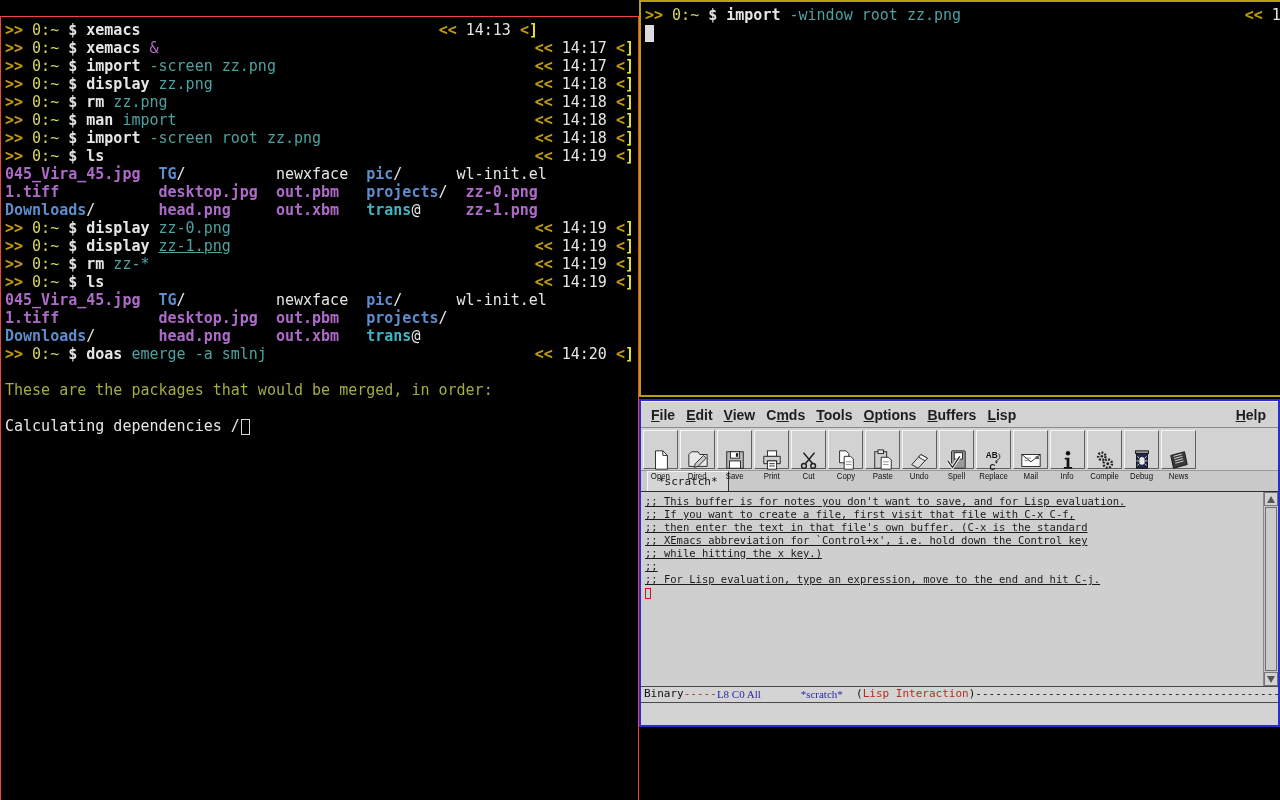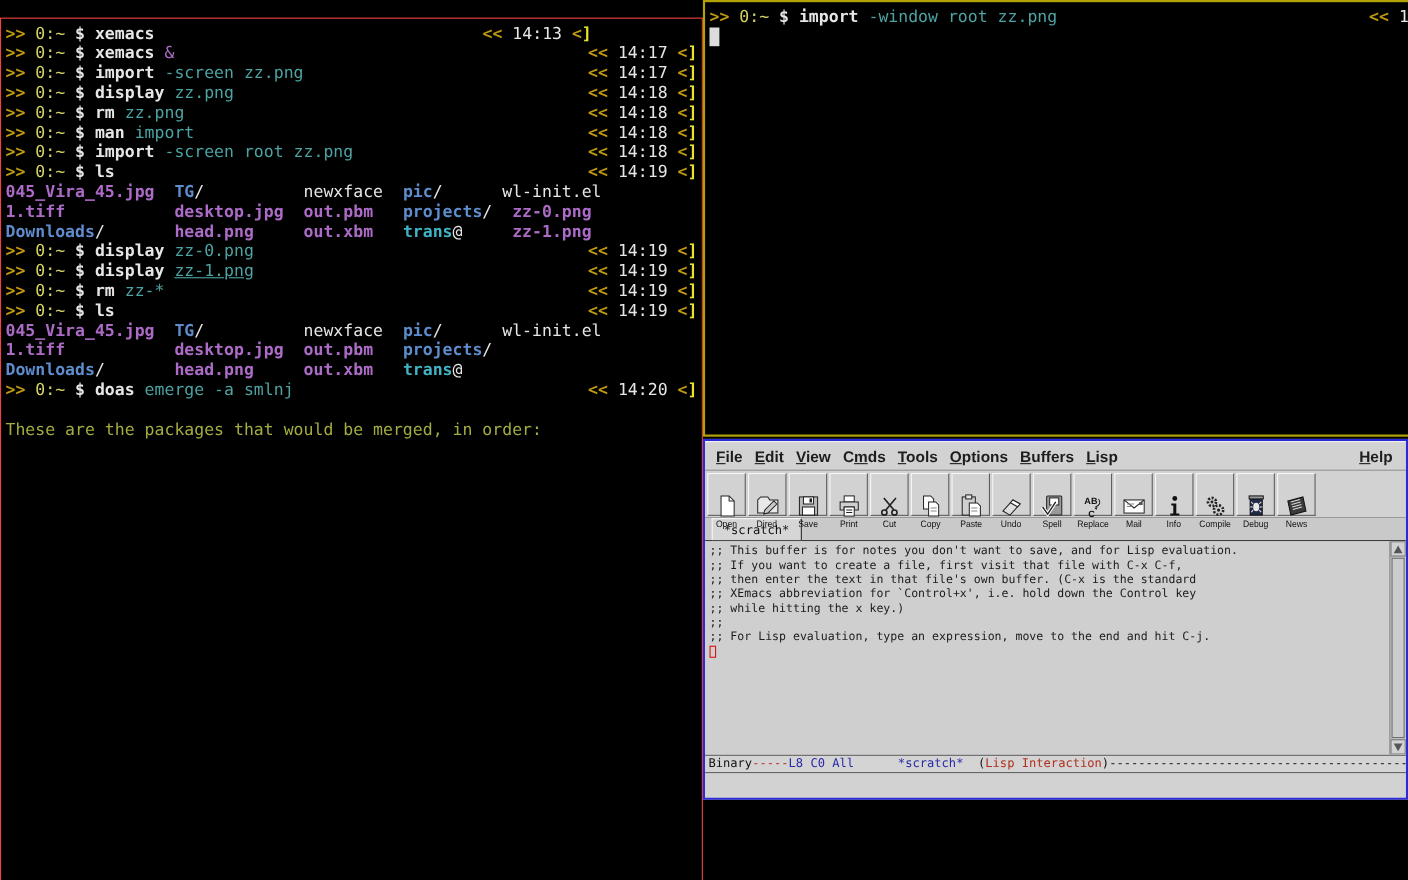--- a/index.html
+++ b/index.html
@@ -56,41 +56,41 @@
               color:#111; white-space:nowrap; transform:scaleX(0.92); }
 
   .tab-row { height:21px; flex:0 0 21px; background:#c9c9c9; border-bottom:1px solid #2e2e2e;
              display:flex; align-items:flex-end; padding-left:6px; }
   .tab { height:20px; background:#d6d6d6; border-top:1px solid #f6f6f6; border-left:1px solid #f6f6f6;
          border-right:1px solid #2e2e2e; padding:0 10px; font-size:11px; color:#111;
          display:flex; align-items:center; }
 
   .buffer { flex:1 1 auto; position:relative; background:#cfcfcf; overflow:hidden; }
   .buffer-text { padding:3px 18px 0 4px; font-size:10.5px; line-height:13px; color:#1b1b1b;
-                 white-space:pre; }
+                 white-space:pre;text-decoration:underline; }
   .bline { height:13px; }
   .red-cursor { display:inline-block; width:6px; height:11px; border:1px solid #d41515;
                 vertical-align:middle; }
 
   .scrollbar { position:absolute; top:0; right:0; bottom:0; width:15px; background:#c6c6c6;
                border-left:1px solid #8a8a8a; }
   .sb-btn { position:absolute; left:0; width:14px; height:14px; background:#d2d2d2;
             border:1px solid #777; display:flex; align-items:center; justify-content:center; }
   .sb-up { top:0; } .sb-down { bottom:0; }
   .tri-up   { width:0; height:0; border-left:4px solid transparent; border-right:4px solid transparent;
               border-bottom:7px solid #555; }
   .tri-down { width:0; height:0; border-left:4px solid transparent; border-right:4px solid transparent;
               border-top:7px solid #555; }
   .sb-thumb { position:absolute; left:1px; right:1px; top:15px; bottom:15px;
               background:#cccccc; border:1px solid #6f6f6f; }
 
   .modeline { height:17px; flex:0 0 17px; background:#d4d4d4; border-top:1px solid #4a4a4a;
               border-bottom:1px solid #4a4a4a; font-size:11px; line-height:14px; display:flex;
               padding-left:3px; white-space:pre; overflow:hidden; }
-  .c-mblack { color:#111; } .c-mred { color:#b03020; } .c-mnavy { color:#2828a8; }
+  .c-mblack { color:#111; } .c-mred { color:#b03020; } .c-mnavy { color:#2828a8;font-family:Liberation Serif, serif; }
 
   .echo { height:22px; flex:0 0 22px; background:#d2d2d2; }
 </style>
 </head>
 <body>
 
 <div class="screen">
 
   <div class="term left-term">
     <div class="term-inner" id="left-lines">
@@ -109,20 +109,21 @@
         <div class="tline"><span class="tleft"><span class="c-gold b">&gt;&gt; </span><span class="c-yel">0:~ </span><span class="c-white b">$ </span><span class="c-white b">display</span><span class="c-teal"> </span><span class="c-teal u">zz-1.png</span></span><span class="tts"><span class="c-gold b">&lt;&lt;</span><span class="c-white"> 14:19 </span><span class="c-gold b">&lt;</span><span class="c-bryel b">]</span></span></div>
         <div class="tline"><span class="tleft"><span class="c-gold b">&gt;&gt; </span><span class="c-yel">0:~ </span><span class="c-white b">$ </span><span class="c-white b">rm</span><span class="c-teal"> zz-*</span></span><span class="tts"><span class="c-gold b">&lt;&lt;</span><span class="c-white"> 14:19 </span><span class="c-gold b">&lt;</span><span class="c-bryel b">]</span></span></div>
         <div class="tline"><span class="tleft"><span class="c-gold b">&gt;&gt; </span><span class="c-yel">0:~ </span><span class="c-white b">$ </span><span class="c-white b">ls</span></span><span class="tts"><span class="c-gold b">&lt;&lt;</span><span class="c-white"> 14:19 </span><span class="c-gold b">&lt;</span><span class="c-bryel b">]</span></span></div>
         <div class="tline"><span class="tleft"><span class="c-purple b">045_Vira_45.jpg</span><span class="c-white">  </span><span class="c-blue b">TG</span><span class="c-white">/</span><span class="c-white">          </span><span class="c-white">newxface</span><span class="c-white">  </span><span class="c-blue b">pic</span><span class="c-white">/</span><span class="c-white">      </span><span class="c-white">wl-init.el</span></span></div>
         <div class="tline"><span class="tleft"><span class="c-purple b">1.tiff</span><span class="c-white">           </span><span class="c-purple b">desktop.jpg</span><span class="c-white">  </span><span class="c-purple b">out.pbm</span><span class="c-white">   </span><span class="c-blue b">projects</span><span class="c-white">/</span></span></div>
         <div class="tline"><span class="tleft"><span class="c-blue b">Downloads</span><span class="c-white">/</span><span class="c-white">       </span><span class="c-purple b">head.png</span><span class="c-white">     </span><span class="c-purple b">out.xbm</span><span class="c-white">   </span><span class="c-cyan b">trans</span><span class="c-white">@</span></span></div>
         <div class="tline"><span class="tleft"><span class="c-gold b">&gt;&gt; </span><span class="c-yel">0:~ </span><span class="c-white b">$ </span><span class="c-white b">doas</span><span class="c-teal"> emerge -a smlnj</span></span><span class="tts"><span class="c-gold b">&lt;&lt;</span><span class="c-white"> 14:20 </span><span class="c-gold b">&lt;</span><span class="c-bryel b">]</span></span></div>
         <div class="tline"><span class="tleft"></span></div>
         <div class="tline"><span class="tleft"><span class="c-olive">These are the packages that would be merged, in order:</span></span></div>
         <div class="tline"><span class="tleft"></span></div>
+        <div class="tline"><span class="tleft"><span class="c-white">Calculating dependencies /</span><span class="tcur-hollow"></span></span></div>
       </div>
   </div>
 
   <div class="term right-term">
     <div class="term-inner" id="right-lines">
         <div class="tline"><span class="tleft"><span class="c-gold b">&gt;&gt; </span><span class="c-yel">0:~ </span><span class="c-white b">$ </span><span class="c-white b">import</span><span class="c-teal"> -window root zz.png</span></span><span class="tts"><span class="c-gold b">&lt;&lt;</span><span class="c-white"> 14:20 </span><span class="c-gold b">&lt;</span><span class="c-bryel b">]</span></span></div>
         <div class="tline"><span class="tleft"><span class="tcur-block"></span></span></div>
       </div>
   </div>
 

